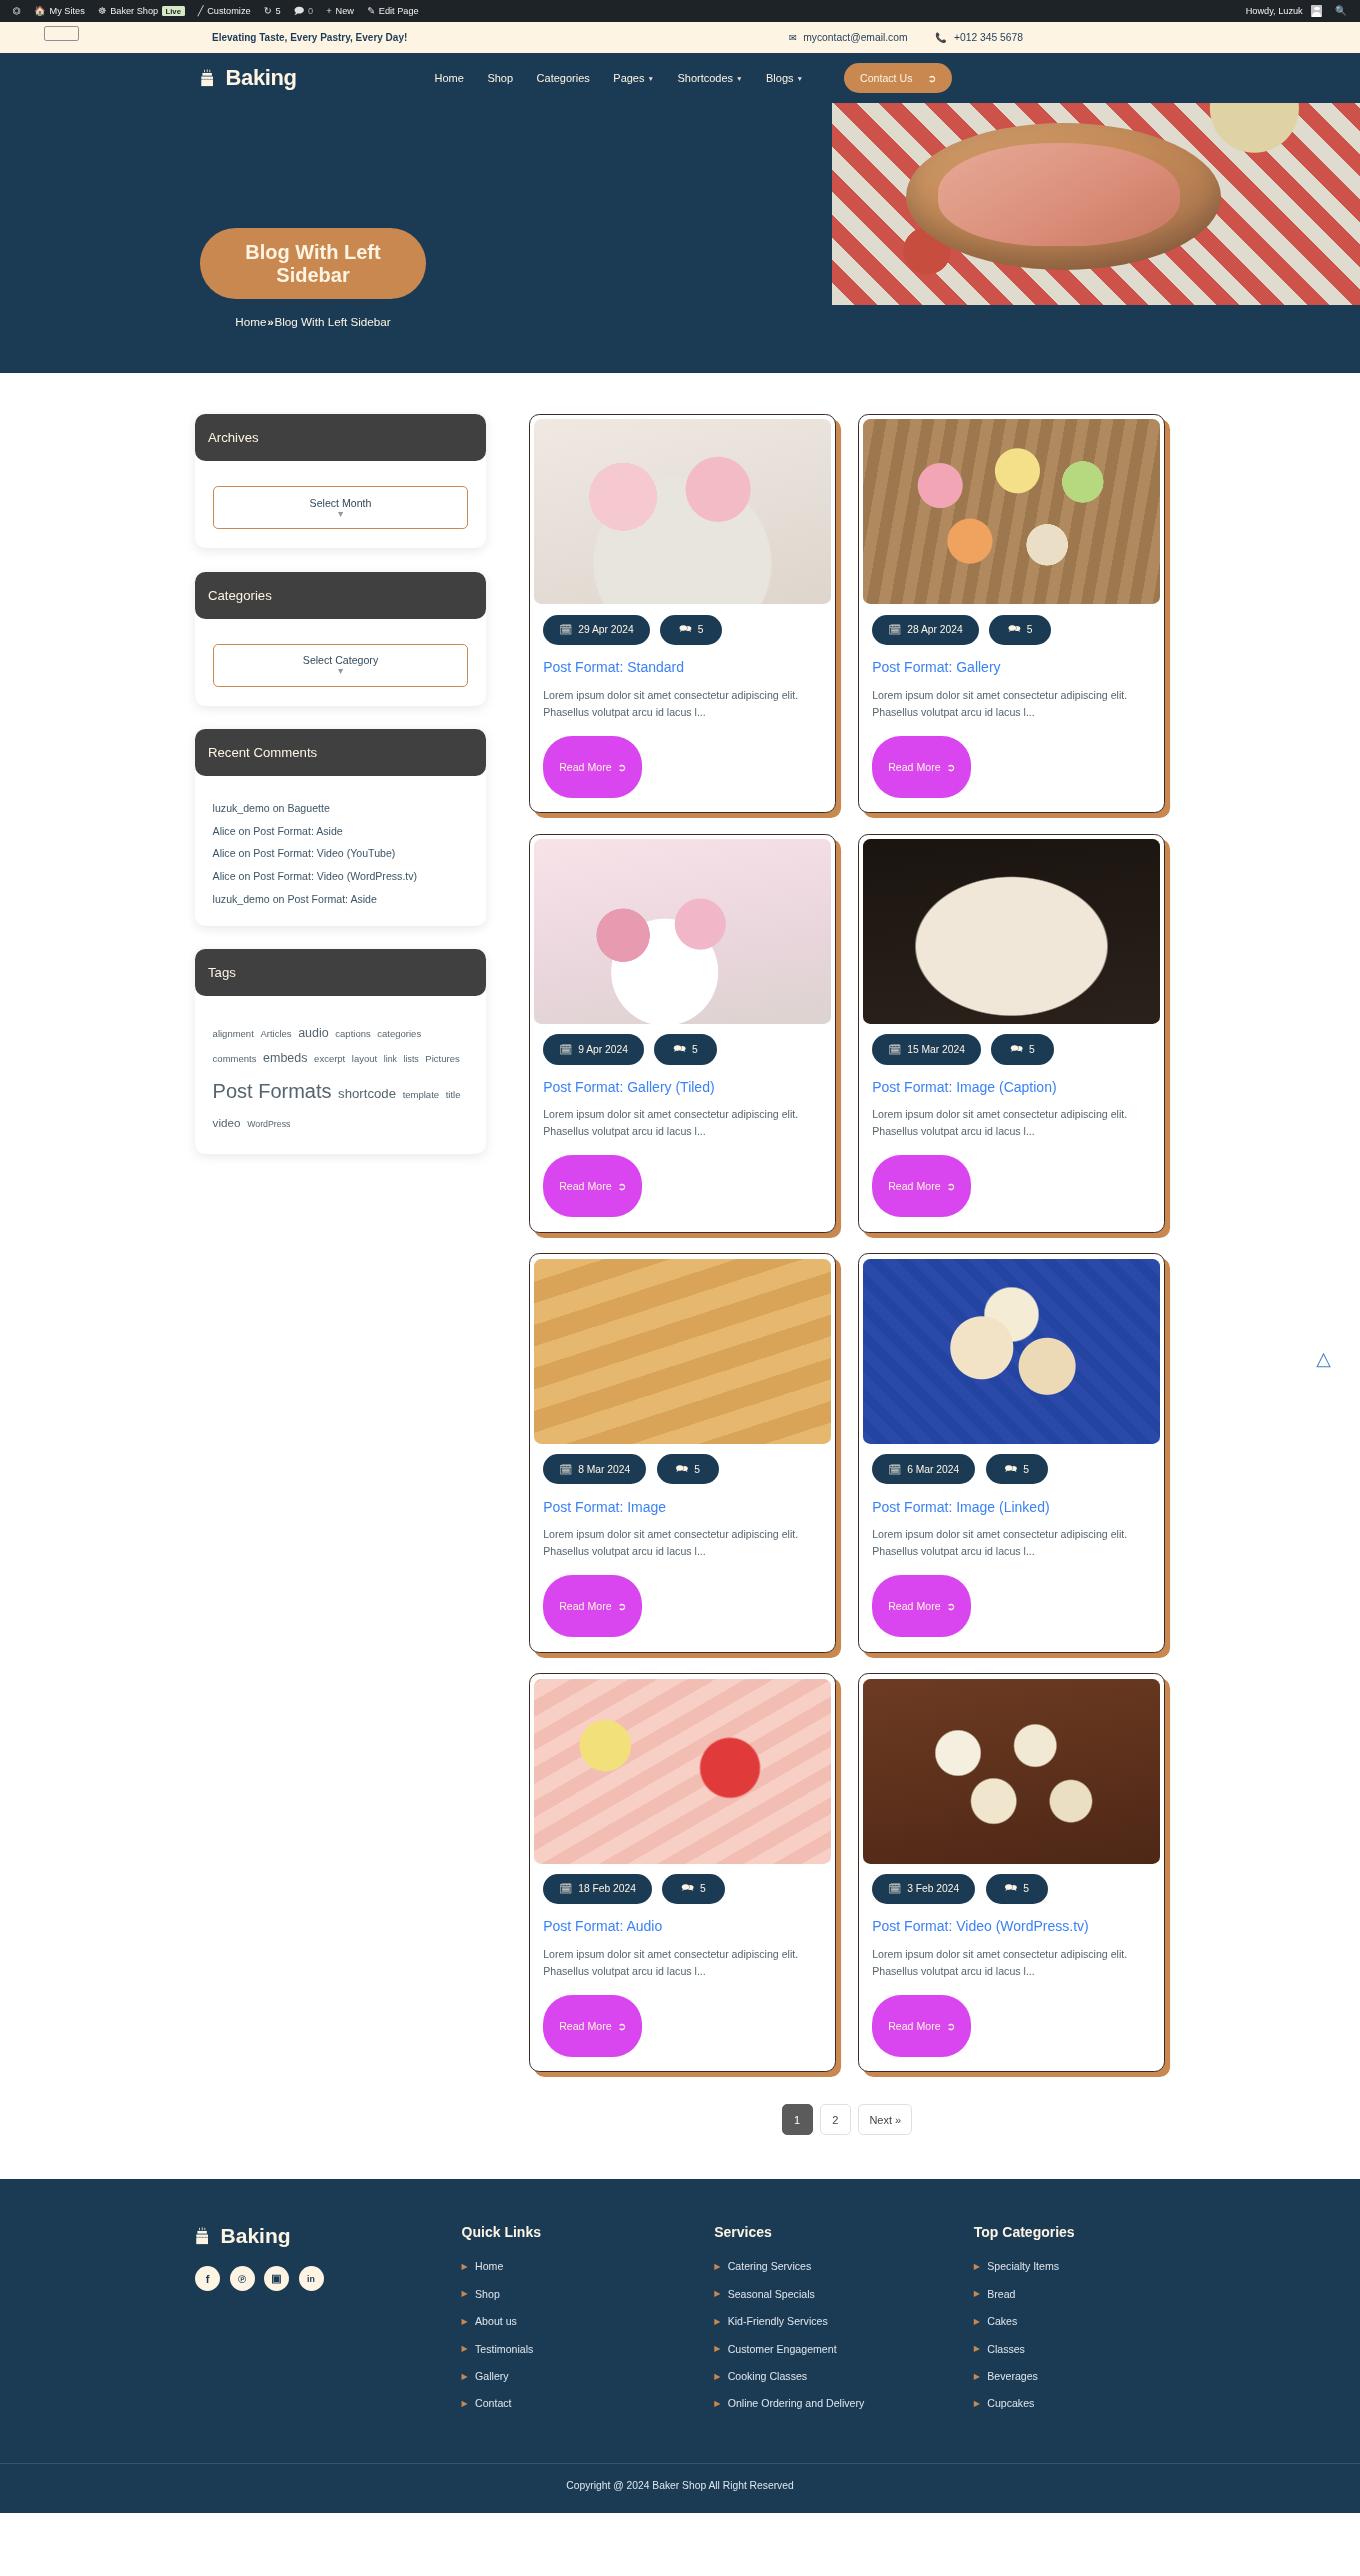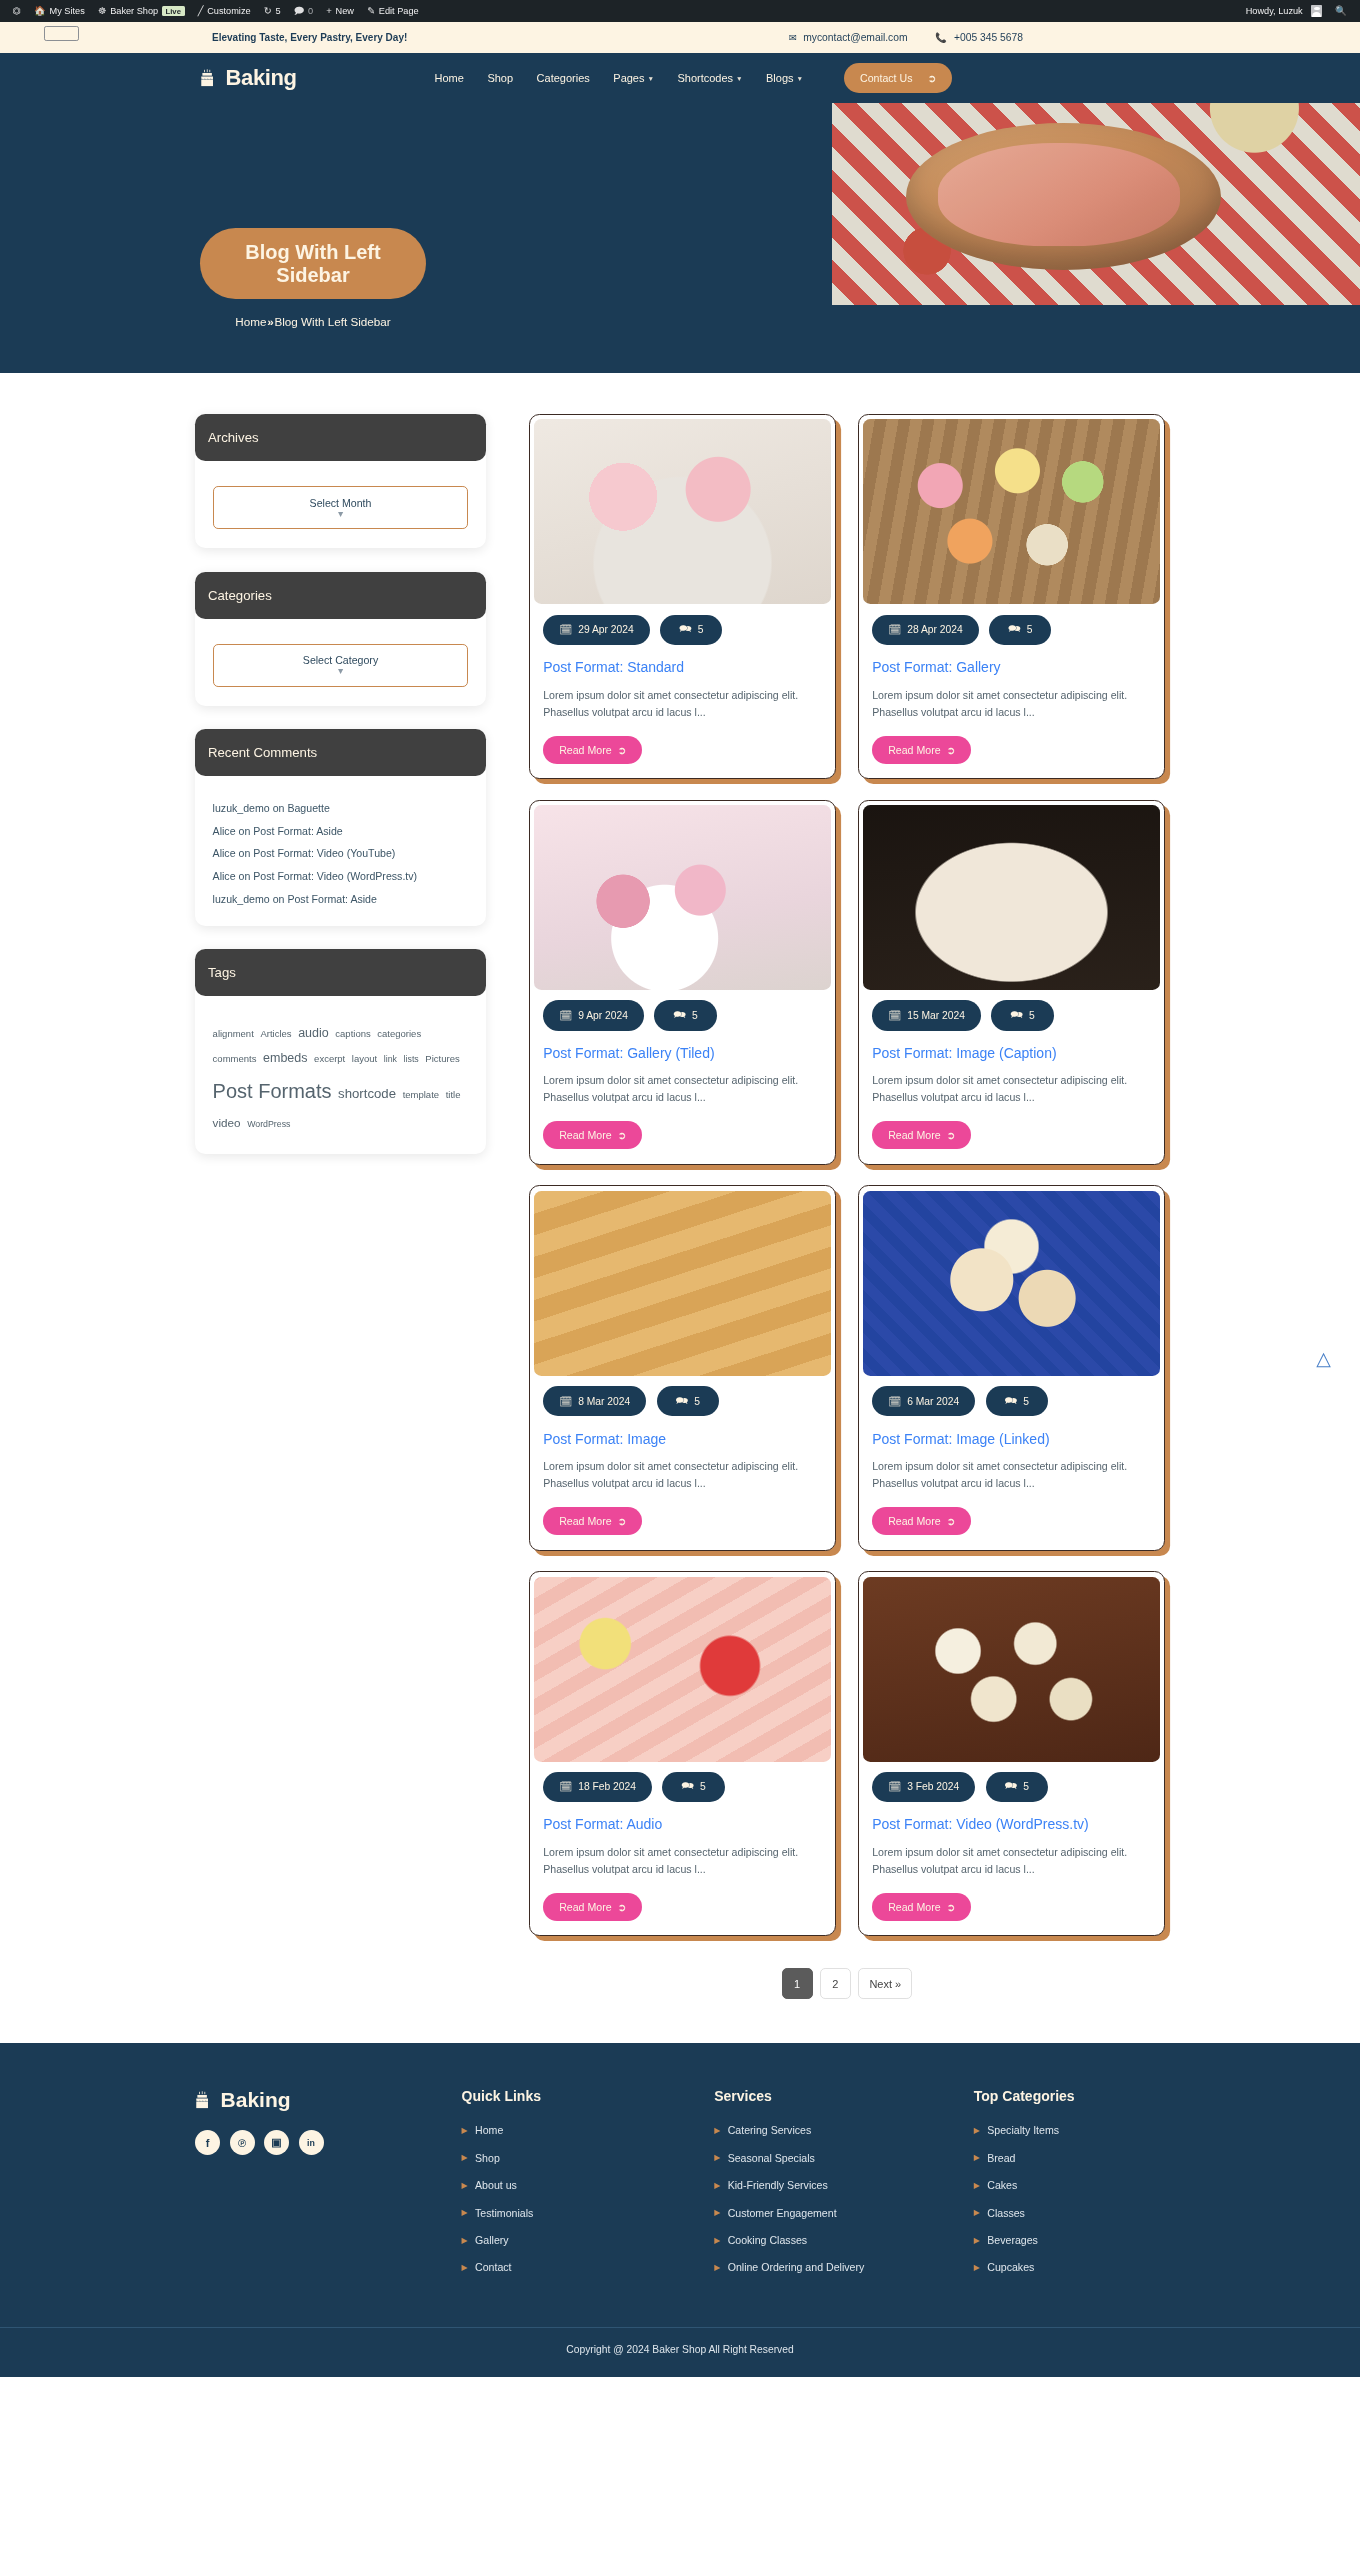--- a/index.html
+++ b/index.html
@@ -364,25 +364,25 @@
     margin-bottom: 10.3px;
     cursor: pointer;
   }
   .card-excerpt {
     color: #55646e;
     font-size: 10.6px;
     line-height: 1.62;
     margin-bottom: 14.7px;
   }
   .readmore {
-    background: #ec4899;
+    background: #d946ef;
     color: #fdf4e3;
     border: none;
     border-radius: 29px;
-    padding: 8px 16px;
+    padding: 25px 16px;
     font-size: 10.6px;
     display: inline-flex;
     align-items: center;
     gap: 5.9px;
     cursor: pointer;
     font-family: inherit;
   }
 
   
   .pagination {
@@ -516,21 +516,21 @@
 <div class="topbar">
   <div class="wp-tab"></div>
   <div class="topbar-tagline">Elevating Taste, Every Pastry, Every Day!</div>
   <div class="topbar-right">
     <a class="tb-item">
       <span class="tb-ico">✉</span>
       <span>mycontact@email.com</span>
     </a>
     <a class="tb-item">
       <span class="tb-ico">📞</span>
-      <span>+005 345 5678</span>
+      <span>+012 345 5678</span>
     </a>
   </div>
 </div>
 
 <header class="site-header">
   <a class="brand">
     <svg class="cake-icon" viewBox="0 0 24 24">
       <rect x="5.3" y="1" width="1" height="3" fill="#fdf4e3"></rect>
       <rect x="8.6" y="0.4" width="1" height="3.6" fill="#fdf4e3"></rect>
       <rect x="11.9" y="1" width="1" height="3" fill="#fdf4e3"></rect>

